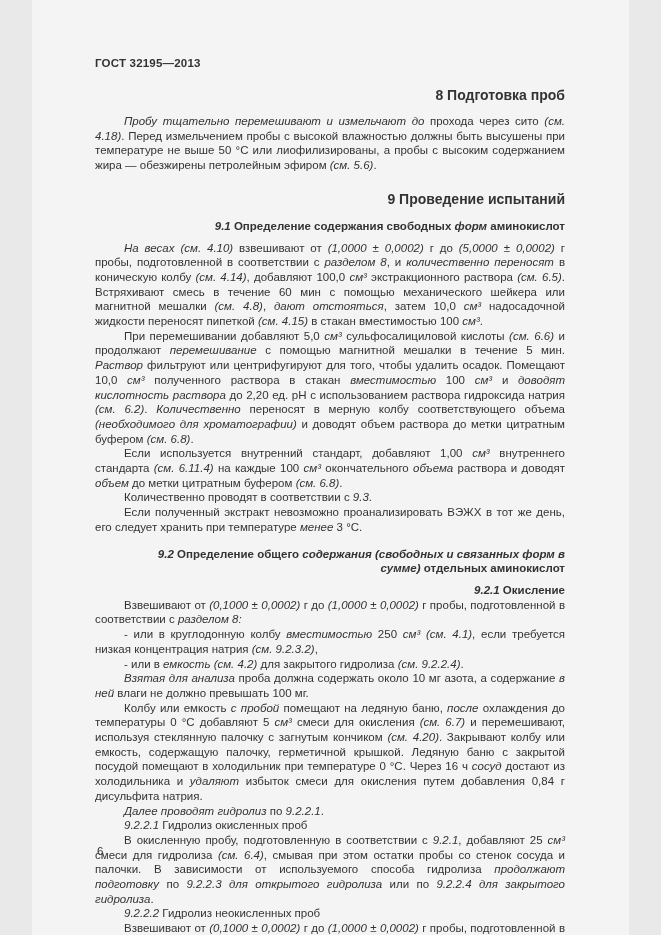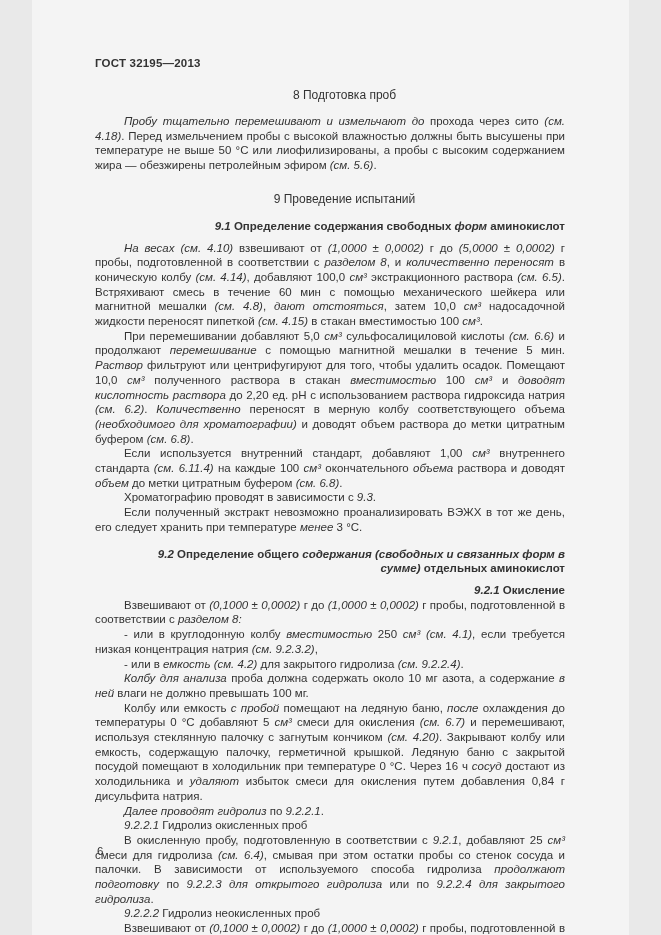--- a/index.html
+++ b/index.html
@@ -20,22 +20,22 @@
     font-size:11.5px;
     letter-spacing:0.2px;
     margin-bottom:12px;
   }
   .blk {
     font-size:11.5px;
     line-height:14.7px;
     text-align:justify;
   }
   .blk.p   { text-indent:29px; }
-  .blk.h1  { font-weight:normal; font-size:12px; line-height:16px;
-             margin:18px 0 11px 29px; text-align:center; text-indent:0; }
+  .blk.h1  { font-weight:bold; font-size:14px; line-height:16px;
+             margin:18px 0 11px 29px; text-align:right; text-indent:0; }
   .blk.h2  { font-weight:bold; margin:12px 0 7px 29px; text-align:right; }
   .blk.h3  { font-weight:bold; margin:5px 0 0 29px; text-align:right; }
   .i  { font-style:italic; }
   .page-number {
     position:absolute;
     left:65px; top:845px;
     font-size:11.5px;
   }
 </style>
 </head>
@@ -44,28 +44,28 @@
 <div class="page">
   <div class="doc-header">ГОСТ 32195—2013</div>
   <div class="doc-body">
       <div class="blk h1"><span>8 Подготовка проб</span></div>
       <div class="blk p"><span class="i">Пробу тщательно перемешивают и измельчают до</span><span> прохода через сито </span><span class="i">(см. 4.18)</span><span>. Перед измельчением пробы с высокой влажностью должны быть высушены при температуре не выше 50 °С или лиофилизированы, а пробы с высоким содержанием жира — обезжирены петролейным эфиром </span><span class="i">(см. 5.6)</span><span>.</span></div>
       <div class="blk h1"><span>9 Проведение испытаний</span></div>
       <div class="blk h2"><span class="i">9.1</span><span> Определение содержания свободных </span><span class="i">форм</span><span> аминокислот</span></div>
       <div class="blk p"><span class="i">На весах (см. 4.10)</span><span> взвешивают от </span><span class="i">(1,0000 ± 0,0002)</span><span> г до </span><span class="i">(5,0000 ± 0,0002)</span><span> г пробы, подготовленной в соответствии с </span><span class="i">разделом 8</span><span>, и </span><span class="i">количественно переносят</span><span> в коническую колбу </span><span class="i">(см. 4.14)</span><span>, добавляют 100,0 </span><span class="i">см³</span><span> экстракционного раствора </span><span class="i">(см. 6.5)</span><span>. Встряхивают смесь в течение 60 мин с помощью механического шейкера или магнитной мешалки </span><span class="i">(см. 4.8)</span><span>, </span><span class="i">дают отстояться</span><span>, затем 10,0 </span><span class="i">см³</span><span> надосадочной жидкости переносят пипеткой </span><span class="i">(см. 4.15)</span><span> в стакан вместимостью 100 </span><span class="i">см³</span><span>.</span></div>
       <div class="blk p"><span>При перемешивании добавляют 5,0 </span><span class="i">см³</span><span> сульфосалициловой кислоты </span><span class="i">(см. 6.6)</span><span> и продолжают </span><span class="i">перемешивание</span><span> с помощью магнитной мешалки в течение 5 мин. </span><span class="i">Раствор</span><span> фильтруют или центрифугируют для того, чтобы удалить осадок. Помещают 10,0 </span><span class="i">см³</span><span> полученного раствора в стакан </span><span class="i">вместимостью</span><span> 100 </span><span class="i">см³</span><span> и </span><span class="i">доводят кислотность раствора</span><span> до 2,20 ед. pH с использованием раствора гидроксида натрия </span><span class="i">(см. 6.2)</span><span>. </span><span class="i">Количественно</span><span> переносят в мерную колбу соответствующего объема </span><span class="i">(необходимого для хроматографии)</span><span> и доводят объем раствора до метки цитратным буфером </span><span class="i">(см. 6.8)</span><span>.</span></div>
       <div class="blk p"><span>Если используется внутренний стандарт, добавляют 1,00 </span><span class="i">см³</span><span> внутреннего стандарта </span><span class="i">(см. 6.11.4)</span><span> на каждые 100 </span><span class="i">см³</span><span> окончательного </span><span class="i">объема</span><span> раствора и доводят </span><span class="i">объем</span><span> до метки цитратным буфером </span><span class="i">(см. 6.8)</span><span>.</span></div>
-      <div class="blk p"><span>Хроматографию проводят в зависимости с </span><span class="i">9.3</span><span>.</span></div>
+      <div class="blk p"><span>Количественно проводят в соответствии с </span><span class="i">9.3</span><span>.</span></div>
       <div class="blk p"><span>Если полученный экстракт невозможно проанализировать ВЭЖХ в тот же день, его следует хранить при температуре </span><span class="i">менее</span><span> 3 °С.</span></div>
       <div class="blk h2"><span class="i">9.2</span><span> Определение общего </span><span class="i">содержания (свободных и связанных форм в сумме)</span><span> отдельных аминокислот</span></div>
       <div class="blk h3"><span class="i">9.2.1</span><span> Окисление</span></div>
       <div class="blk p"><span>Взвешивают от </span><span class="i">(0,1000 ± 0,0002)</span><span> г до </span><span class="i">(1,0000 ± 0,0002)</span><span> г пробы, подготовленной в соответствии с </span><span class="i">разделом 8:</span></div>
       <div class="blk p"><span>- или в круглодонную колбу </span><span class="i">вместимостью</span><span> 250 </span><span class="i">см³</span><span> </span><span class="i">(см. 4.1)</span><span>, если требуется низкая концентрация натрия </span><span class="i">(см. 9.2.3.2)</span><span>,</span></div>
       <div class="blk p"><span>- или в </span><span class="i">емкость</span><span> </span><span class="i">(см. 4.2)</span><span> для закрытого гидролиза </span><span class="i">(см. 9.2.2.4)</span><span>.</span></div>
-      <div class="blk p"><span class="i">Колбу для анализа</span><span> проба должна содержать около 10 мг азота, а содержание </span><span class="i">в ней</span><span> влаги не должно превышать 100 мг.</span></div>
+      <div class="blk p"><span class="i">Взятая для анализа</span><span> проба должна содержать около 10 мг азота, а содержание </span><span class="i">в ней</span><span> влаги не должно превышать 100 мг.</span></div>
       <div class="blk p"><span>Колбу или емкость </span><span class="i">с пробой</span><span> помещают на ледяную баню, </span><span class="i">после</span><span> охлаждения до температуры 0 °С добавляют 5 </span><span class="i">см³</span><span> смеси для окисления </span><span class="i">(см. 6.7)</span><span> и перемешивают, используя стеклянную палочку с загнутым кончиком </span><span class="i">(см. 4.20)</span><span>. Закрывают колбу или емкость, содержащую палочку, герметичной крышкой. Ледяную баню с закрытой посудой помещают в холодильник при температуре 0 °С. Через 16 ч </span><span class="i">сосуд</span><span> достают из холодильника и </span><span class="i">удаляют</span><span> избыток смеси для окисления путем добавления 0,84 г дисульфита натрия.</span></div>
       <div class="blk p"><span class="i">Далее проводят гидролиз</span><span> по </span><span class="i">9.2.2.1</span><span>.</span></div>
       <div class="blk p"><span class="i">9.2.2.1</span><span> Гидролиз окисленных проб</span></div>
       <div class="blk p"><span>В окисленную пробу, подготовленную в соответствии с </span><span class="i">9.2.1</span><span>, добавляют 25 </span><span class="i">см³</span><span> смеси для гидролиза </span><span class="i">(см. 6.4)</span><span>, смывая при этом остатки пробы со стенок сосуда и палочки. В зависимости от используемого способа гидролиза </span><span class="i">продолжают подготовку</span><span> по </span><span class="i">9.2.2.3 для открытого гидролиза</span><span> или по </span><span class="i">9.2.2.4 для закрытого гидролиза</span><span>.</span></div>
       <div class="blk p"><span class="i">9.2.2.2</span><span> Гидролиз неокисленных проб</span></div>
       <div class="blk p"><span>Взвешивают от </span><span class="i">(0,1000 ± 0,0002)</span><span> г до </span><span class="i">(1,0000 ± 0,0002)</span><span> г пробы, подготовленной в соответствии с </span></div>
     </div>
   <div class="page-number">6</div>
 </div>
 

